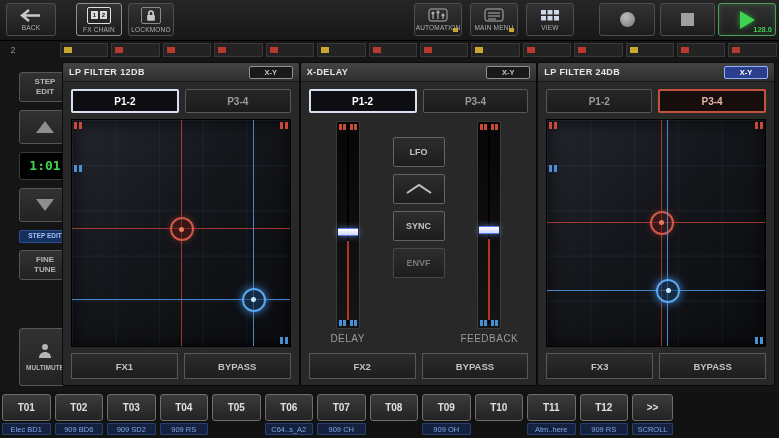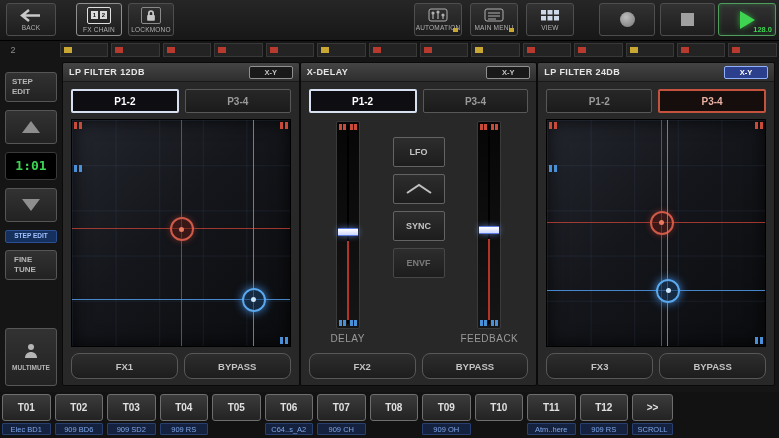--- a/index.html
+++ b/index.html
@@ -41,23 +41,23 @@
   
   .indrow { position:absolute; left:0; top:41px; width:779px; height:17px;
     display:flex; align-items:center; box-sizing:border-box; padding:0 2px; }
   .ind-num { width:14px; margin-left:4px; text-align:center; color:#8d8d8d; font-size:9px; }
   .ind-slots { flex:1; margin-left:40px; display:flex; gap:3px; }
   .slot { flex:1; height:12px; background:#232323; border:1px solid #383838; position:relative; }
   .slot-mark { position:absolute; left:3px; top:3px; width:8px; height:6px; }
 
   
   .sidebar { position:absolute; left:0; top:60px; width:58px; height:332px; }
-  .sb-btn { position:absolute; left:5px; width:52px; box-sizing:border-box;
+  .sb-btn { position:absolute; left:19px; width:52px; box-sizing:border-box;
     background:linear-gradient(#323232,#222); border:1px solid #565656; border-radius:3px;
-    color:#b5b5b5; font-size:8px; font-weight:bold; 
+    color:#b5b5b5; font-size:8px; font-weight:bold; text-align:center;
     display:flex; align-items:center; justify-content:center; line-height:1.25; }
   #sb-stepedit { top:12px; height:30px; padding:0 6px; }
   #sb-up { top:50px; height:34px; }
   #sb-pos { top:92px; height:28px; background:#000; border-color:#3a3a3a;
     color:#3ed452; font-family:"DejaVu Sans Mono", monospace; font-size:13px; }
   #sb-down { top:128px; height:34px; }
   #sb-mode { top:170px; height:13px; background:#16305e; border-color:#2a4f94;
     color:#9fc2ff; font-size:6.5px; font-weight:bold; border-radius:2px; }
   #sb-finetune { top:190px; height:30px; padding:0 8px; }
   #sb-multimute { top:268px; height:58px; flex-direction:column; gap:4px; font-size:6.5px; }
@@ -81,21 +81,21 @@
   .p-tabs { display:flex; gap:6px; padding:7px 8px 3px; }
   .ptab { flex:1; height:24px; box-sizing:border-box; display:flex; align-items:center; justify-content:center;
     font-size:10px; font-weight:bold; background:linear-gradient(#272727,#1b1b1b);
     border:1px solid #585858; border-radius:2px; color:#9a9a9a; }
   .ptab.sel-blue { background:#0d0d12; border:2px solid #d6e0f0; color:#fff; }
   .ptab.sel-red { background:#150e0d; border:2px solid #c4523c; color:#e8b0a4; }
   .p-body { flex:1; padding:3px 8px 3px; position:relative; }
   .p-footer { display:flex; gap:6px; padding:3px 8px 6px; }
   .fx-btn { flex:1; height:24px; display:flex; align-items:center; justify-content:center;
     font-size:9.5px; font-weight:bold; color:#c3c3c3; background:linear-gradient(#2d2d2d,#1d1d1d);
-    border:1px solid #585858; border-radius:8px; }
+    border:1px solid #585858; border-radius:0; }
 
   
   .xy-pad { position:relative; width:100%; height:100%; overflow:hidden; box-sizing:border-box;
     background:linear-gradient(135deg, #23262e 0%, #14161b 45%, #0b0c0f 100%);
     border:1px solid #000; box-shadow:inset 0 0 18px rgba(0,0,0,0.8); }
   .xy-grid { position:absolute; inset:0;
     background-image:linear-gradient(rgba(100,130,180,0.10) 1px, transparent 1px),
       linear-gradient(90deg, rgba(100,130,180,0.10) 1px, transparent 1px);
     background-size:20% 20%; }
   .cursor { position:absolute; inset:0; pointer-events:none; }

